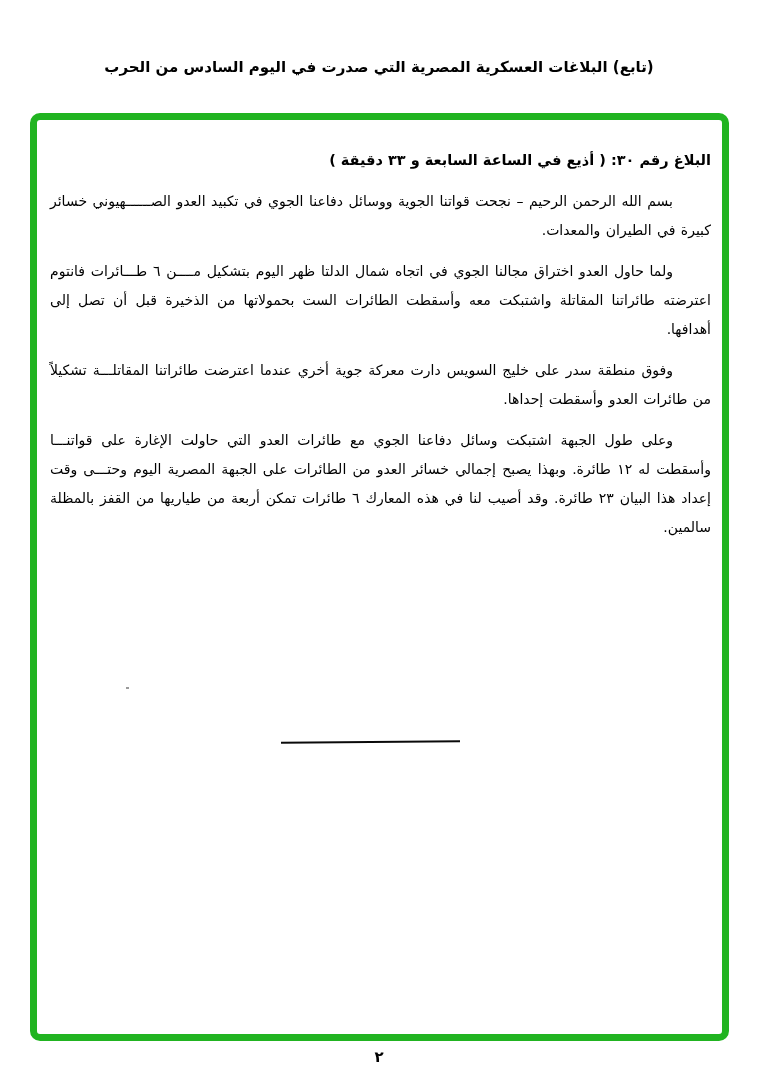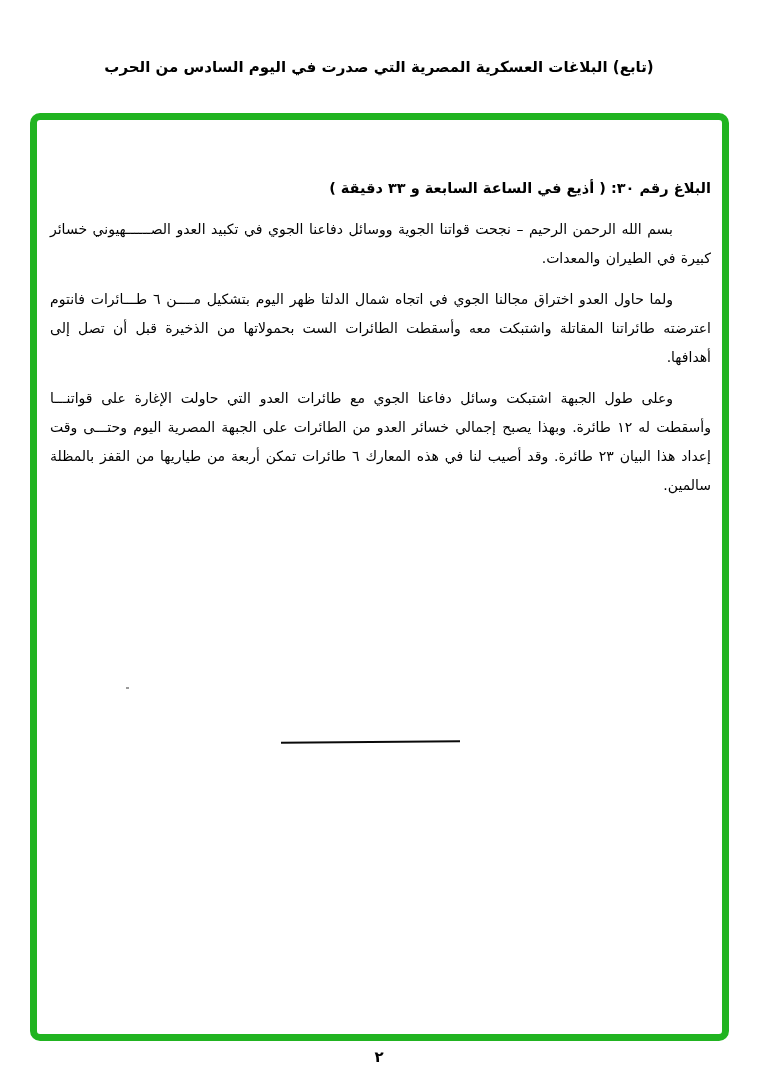--- a/index.html
+++ b/index.html
@@ -35,21 +35,21 @@
     box-sizing: border-box;
     border: 7px solid #21b421;
     border-radius: 10px;
     background: #ffffff;
   }
   .frame-content {
     position: absolute;
     top: 0;
     left: 0;
     right: 0;
-    padding: 54px 11px 0 13px;
+    padding: 26px 11px 0 13px;
     direction: rtl;
   }
   .communique-heading {
     font-size: 14.5px;
     font-weight: bold;
     line-height: 29px;
     margin: 0 0 12px 0;
     text-align: right;
     direction: rtl;
   }
@@ -94,20 +94,21 @@
 </head>
 <body>
 
 <div class="doc-title">(تابع) البلاغات العسكرية المصرية التي صدرت في اليوم السادس من الحرب</div>
 
 <div class="frame" style="border-color: rgb(33, 180, 33);">
   <div class="frame-content">
     <p class="communique-heading">البلاغ رقم ٣٠: ( أذيع في الساعة السابعة و ٣٣ دقيقة )</p>
     <p class="communique-paragraph">بسم الله الرحمن الرحيم – نجحت قواتنا الجوية ووسائل دفاعنا الجوي في تكبيد العدو الصــــــهيوني خسائر كبيرة في الطيران والمعدات.</p>
     <p class="communique-paragraph">ولما حاول العدو اختراق مجالنا الجوي في اتجاه شمال الدلتا ظهر اليوم بتشكيل مــــن ٦ طـــائرات فانتوم اعترضته طائراتنا المقاتلة واشتبكت معه وأسقطت الطائرات الست بحمولاتها من الذخيرة قبل أن تصل إلى أهدافها.</p>
+    <p class="communique-paragraph">وفوق منطقة سدر على خليج السويس دارت معركة جوية أخري عندما اعترضت طائراتنا المقاتلـــة تشكيلاً من طائرات العدو وأسقطت إحداها.</p>
     <p class="communique-paragraph">وعلى طول الجبهة اشتبكت وسائل دفاعنا الجوي مع طائرات العدو التي حاولت الإغارة على قواتنـــا وأسقطت له ١٢ طائرة. وبهذا يصبح إجمالي خسائر العدو من الطائرات على الجبهة المصرية اليوم وحتـــى وقت إعداد هذا البيان ٢٣ طائرة. وقد أصيب لنا في هذه المعارك ٦ طائرات تمكن أربعة من طياريها من القفز بالمظلة سالمين.</p>
   </div>
 </div>
 
 <div class="divider"></div>
 <div class="scan-speck"></div>
 
 <div class="page-number">٢</div>
 
 </body></html>

